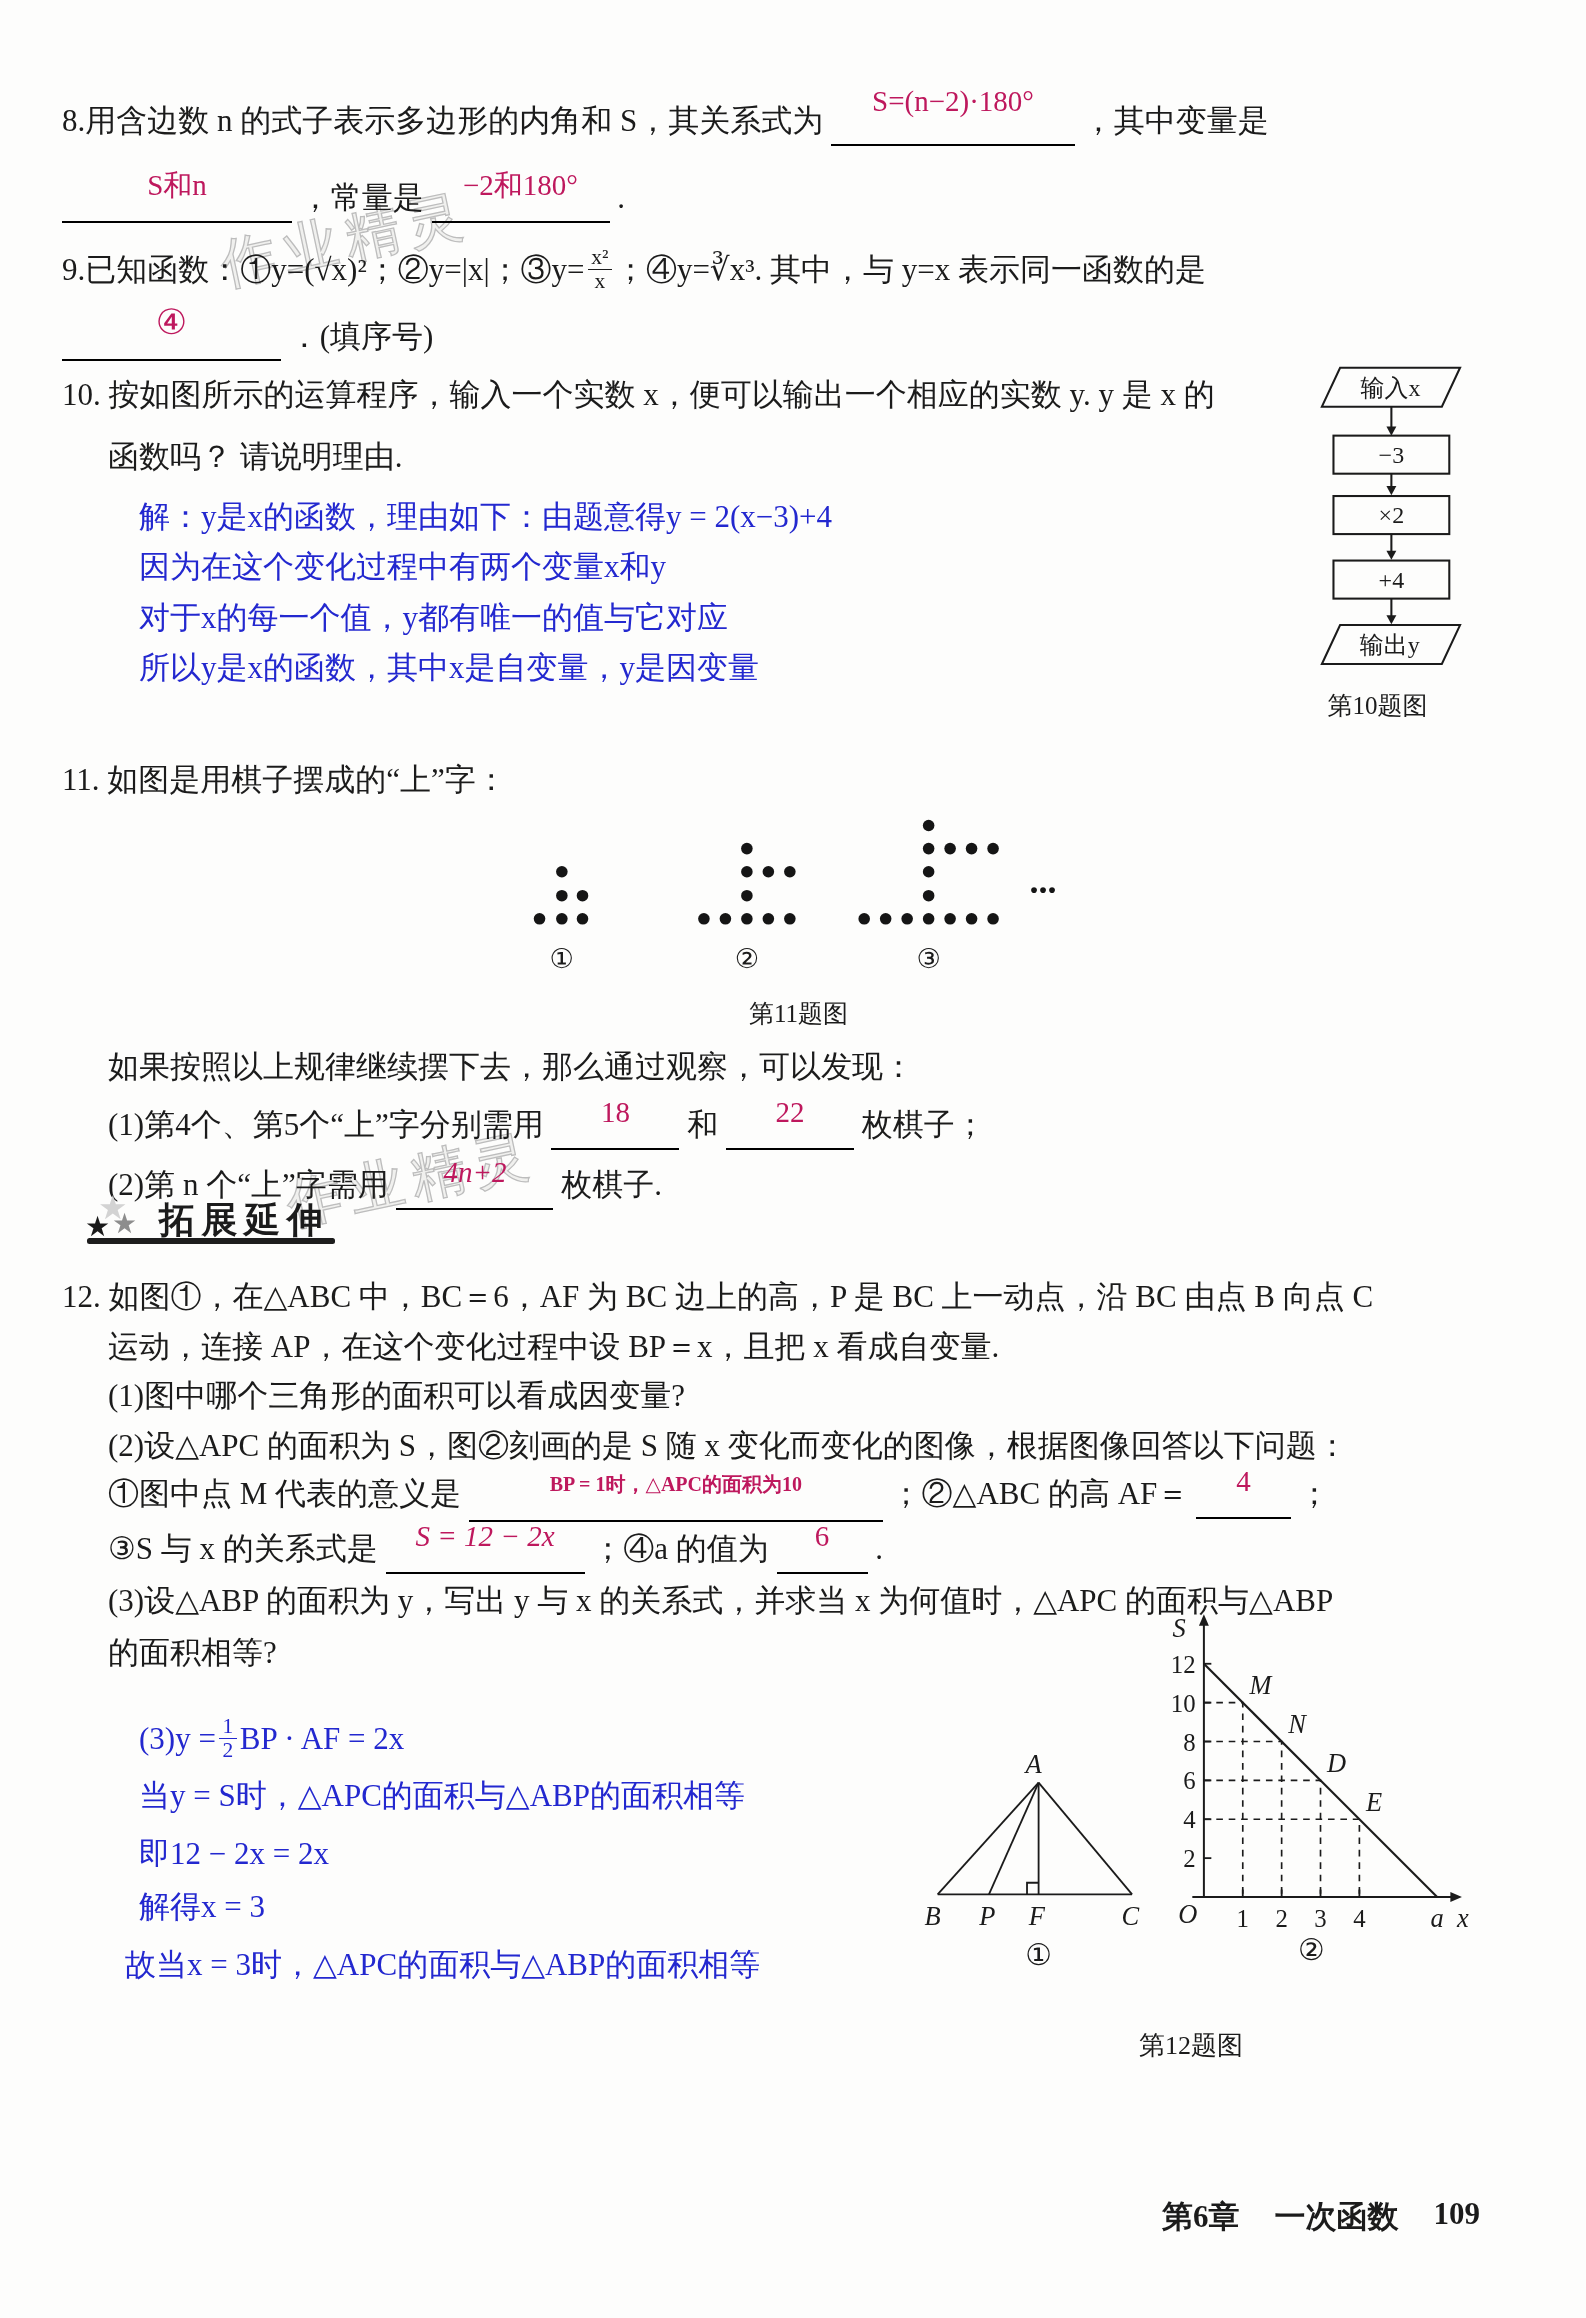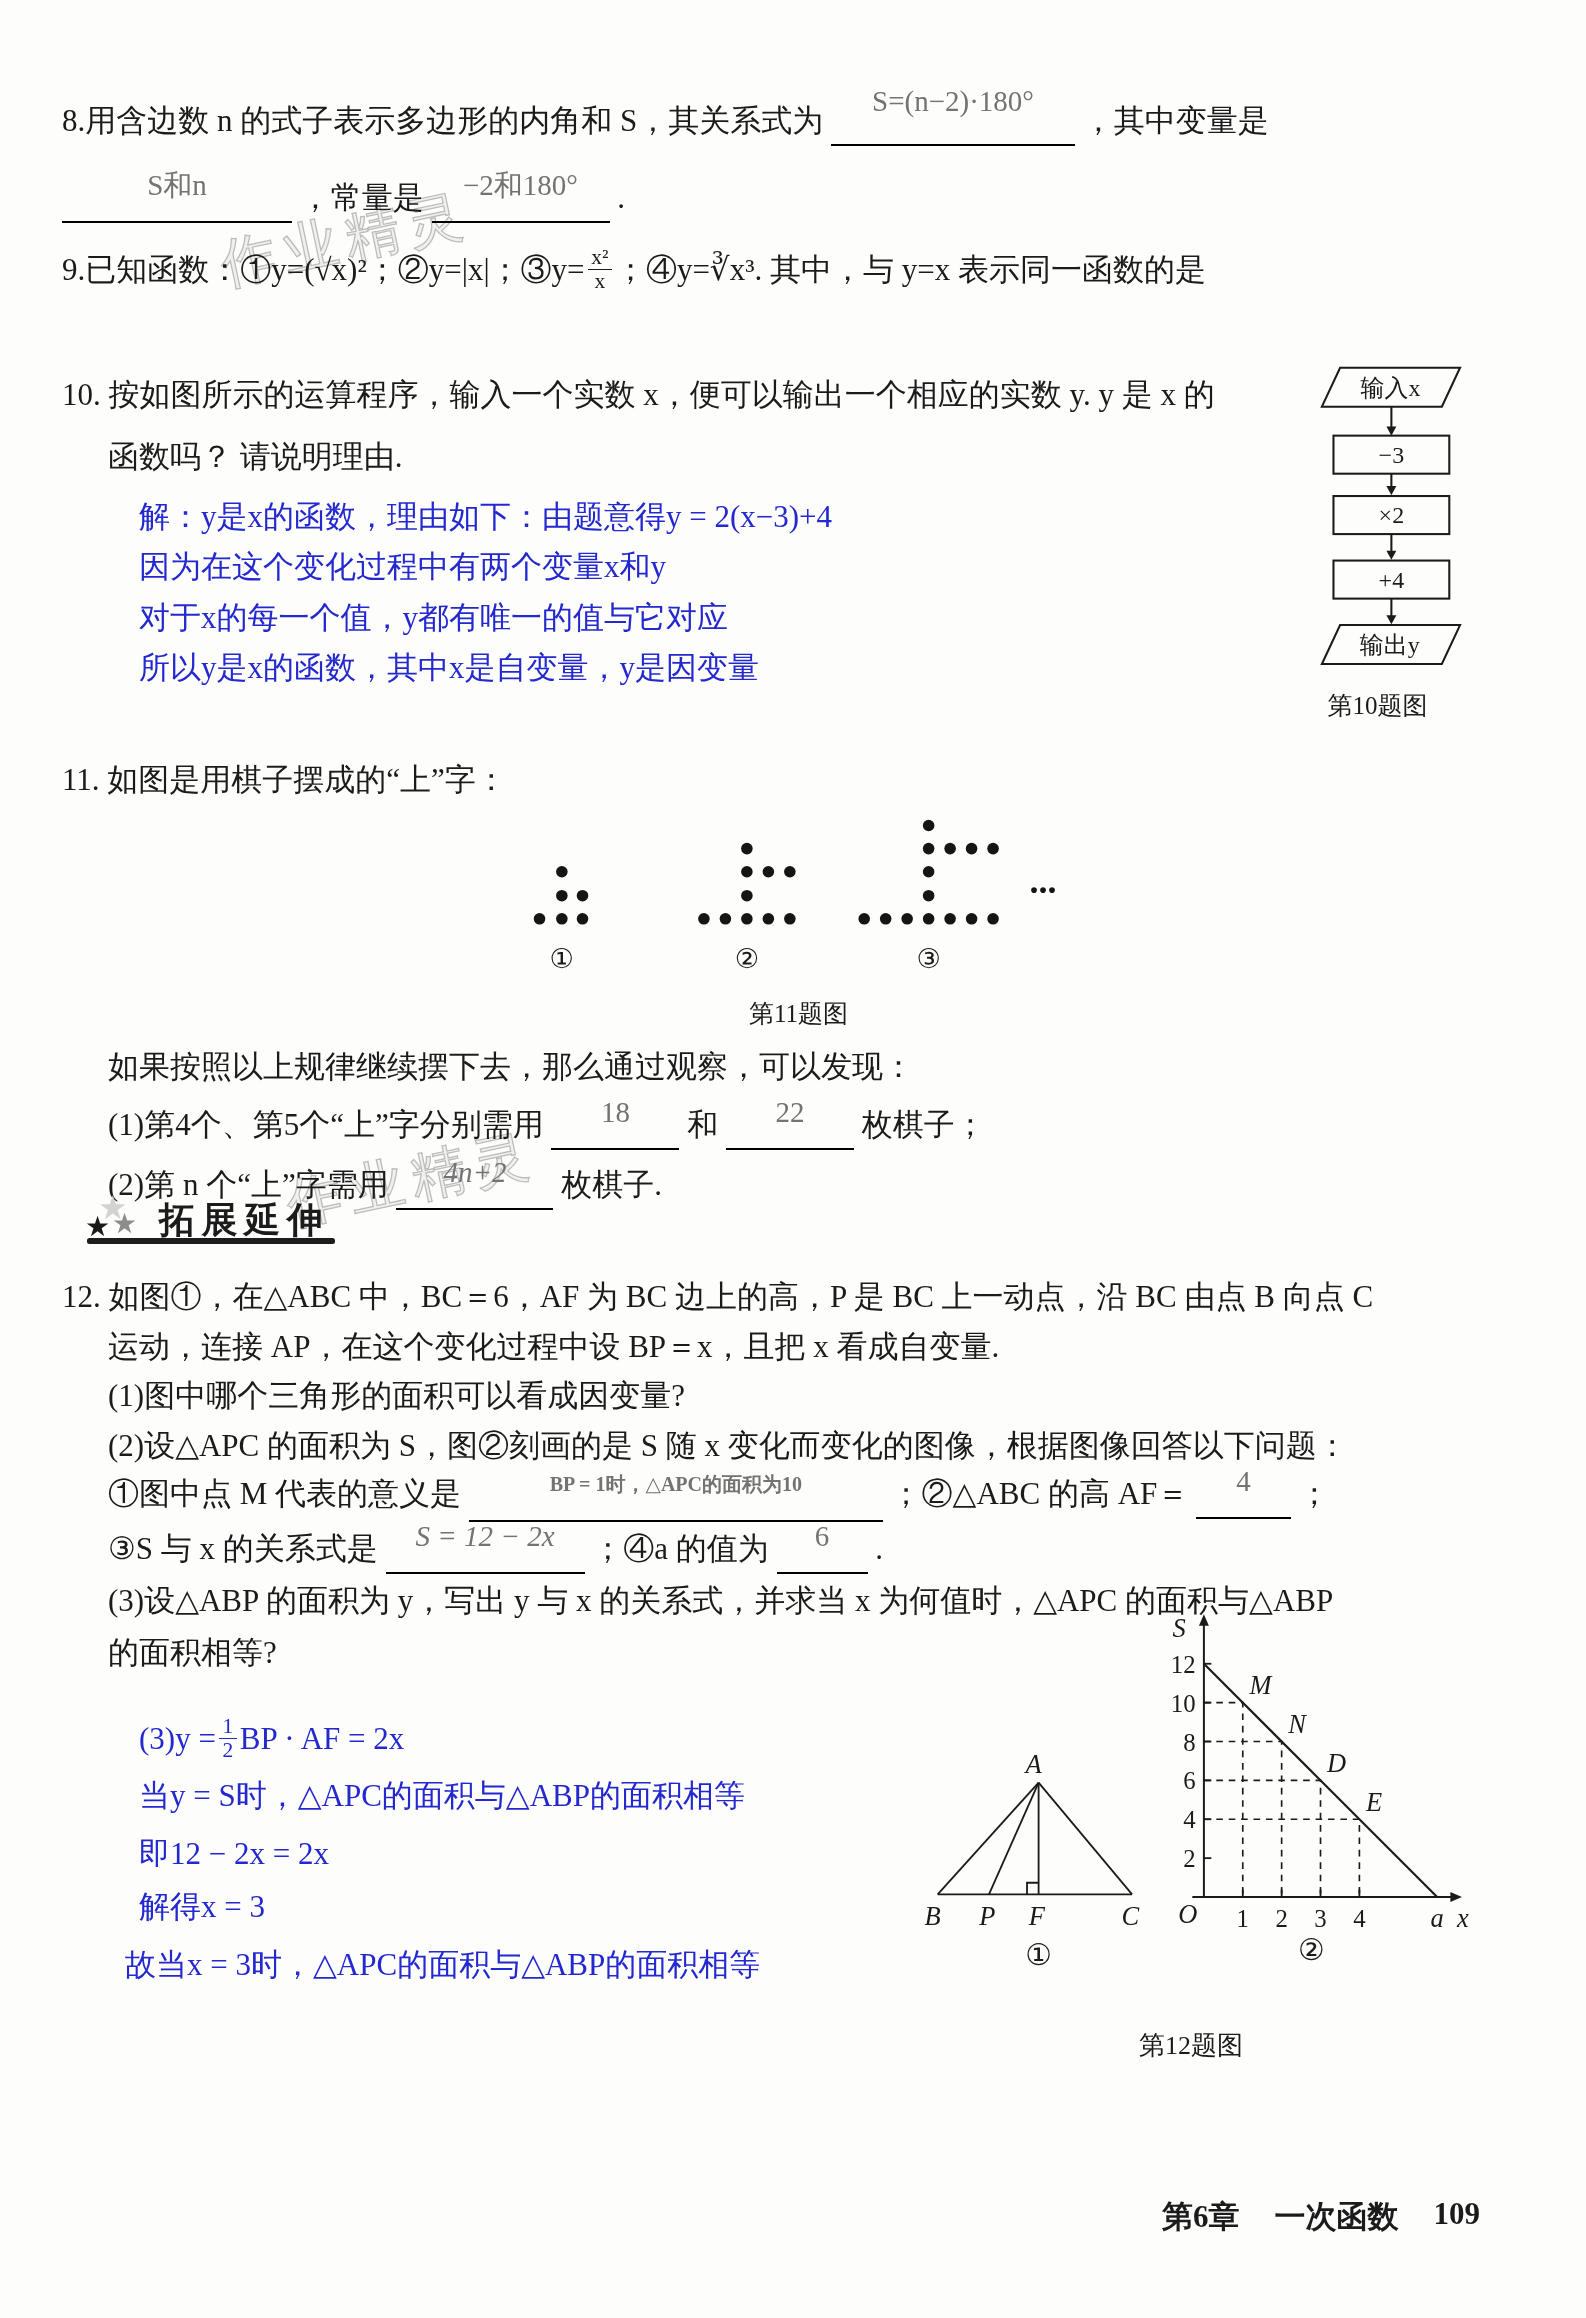--- a/index.html
+++ b/index.html
@@ -1,21 +1,21 @@
 <!DOCTYPE html>
 <html style="font-size:13.2px"><head>
 <meta charset="utf-8">
 <style>
   html,body{margin:0;padding:0;background:#e8e8e8;}
   #page{position:relative;width:1587px;height:2319px;background:#fdfdfc;overflow:hidden;
         font-family:"Liberation Serif","DejaVu Serif",serif;color:#1b1b1b;}
   .line{position:absolute;white-space:nowrap;font-size:31px;height:45px;line-height:45px;}
   .blue{color:#2328cf;}
   .blank{display:inline-block;border-bottom:2.1px solid #000;text-align:center;}
-  .ans{color:#737373;position:relative;top:-13.2px;font-size:29px;display:inline-block;}
+  .ans{color:#be185d;position:relative;top:-13.2px;font-size:29px;display:inline-block;}
   .ans-hi{top:-20px;}
   .frac{display:inline-block;vertical-align:middle;text-align:center;line-height:1;margin:0 3.3px;position:relative;top:-3.3px;}
   .frac .den{border-top:1.7px solid #1b1b1b;}
   .frac.blue-frac .den{border-top:1.7px solid #2328cf;}
   .frac span{display:block;font-size:21.5px;padding:0.8px 3.3px;}
   .caption{position:absolute;font-size:25px;text-align:center;}
   .watermark{position:absolute;font-size:55px;letter-spacing:8.3px;color:#f0f0ee;
              -webkit-text-stroke:1.3px #bdbdbd;transform:rotate(-12deg);white-space:nowrap;}
   .sec-title{position:absolute;font-size:36px;font-weight:bold;letter-spacing:6.6px;}
   .sec-underline{position:absolute;background:#1d1d1d;border-radius:2.5px;}
@@ -40,20 +40,24 @@
   </div>
   <div class="line" style="left:62px;top:175px;">
     <span class="blank" style="width:230px;"><span class="ans">S和n</span></span>
     <span>，常量是</span>
     <span class="blank" style="width:178px;"><span class="ans">−2和180°</span></span>
     <span>.</span>
   </div>
 
   <div class="line" style="left:62px;top:247px;">
     <span>9.已知函数：①y=(√x)²；②y=|x|；③y=</span><span class="frac"><span class="num">x²</span><span class="den">x</span></span><span>；④y=∛x³. 其中，与 y=x 表示同一函数的是</span>
+  </div>
+  <div class="line" style="left:62px;top:313px;">
+    <span class="blank" style="width:219px;"><span class="ans" style="font-size:35px;">④</span></span>
+    <span>．(填序号)</span>
   </div>
 
   <div class="line" style="left:62px;top:372px;">10. 按如图所示的运算程序，输入一个实数 x，便可以输出一个相应的实数 y. y 是 x 的</div>
   <div class="line" style="left:108px;top:434px;">函数吗？ 请说明理由.</div>
   <div class="line blue" style="left:139px;top:494px;">解：y是x的函数，理由如下：由题意得y = 2(x−3)+4</div>
   <div class="line blue" style="left:139px;top:595px;">对于x的每一个值，y都有唯一的值与它对应</div>
   <div class="line blue" style="left:139px;top:544px;">因为在这个变化过程中有两个变量x和y</div>
   <div class="line blue" style="left:139px;top:645px;">所以y是x的函数，其中x是自变量，y是因变量</div>
 
   <svg style="position:absolute;left:1307px;top:357px;" width="273" height="331" viewBox="0 0 330 400">

